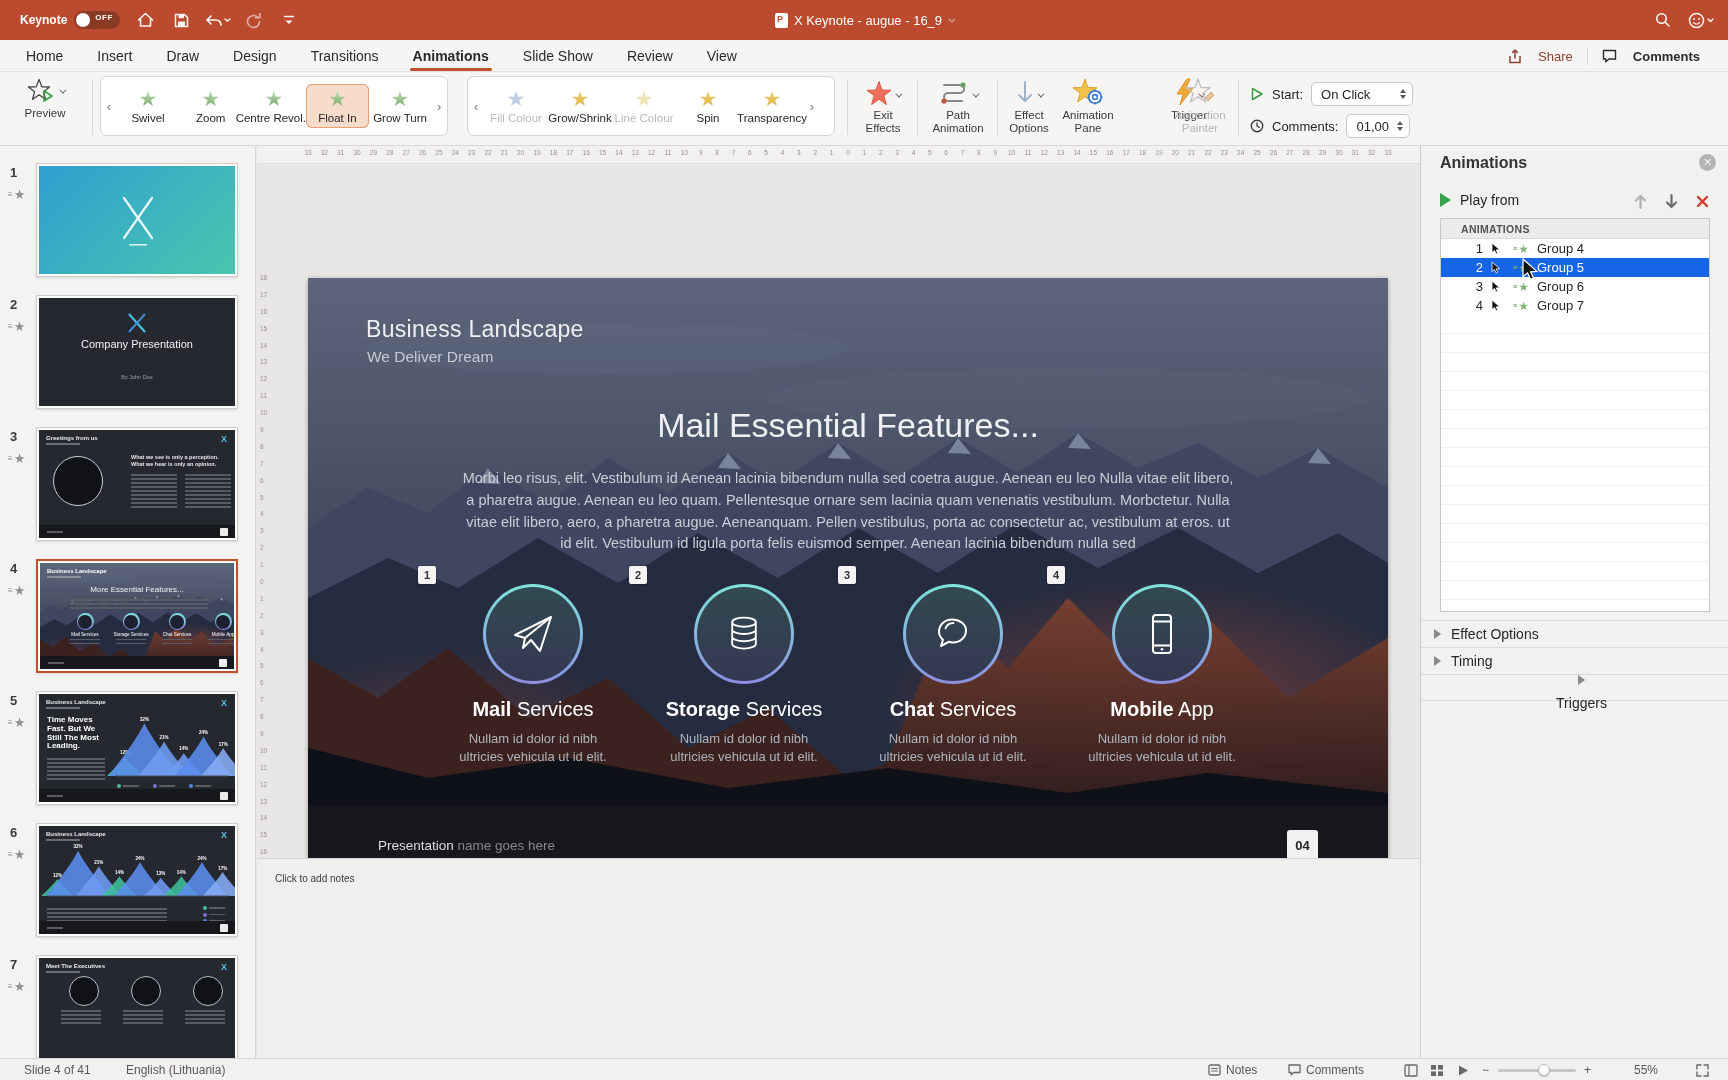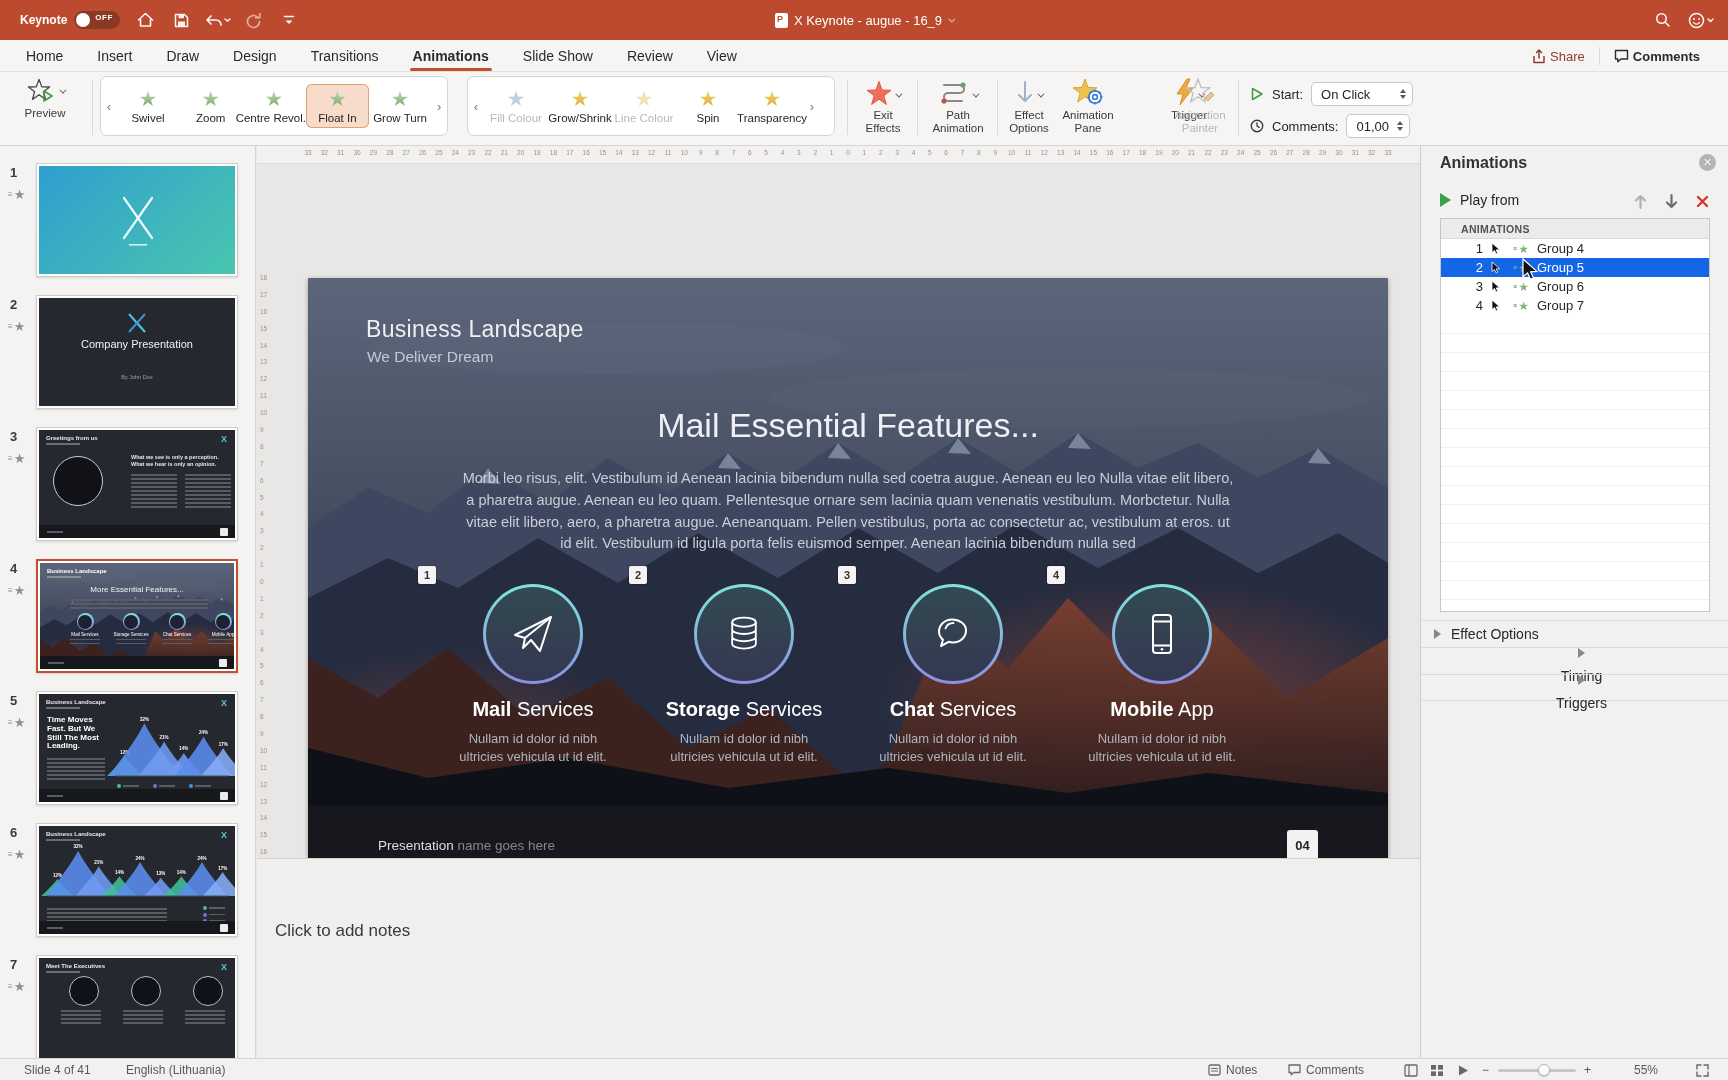--- a/index.html
+++ b/index.html
@@ -22,21 +22,21 @@
   .chev{display:inline-block;width:6px;height:6px;border-right:1.6px solid currentColor;border-bottom:1.6px solid currentColor;transform:rotate(45deg) translateY(-2px);}
   .chev-sm{width:5px;height:5px;}
 
   
   #menubar{position:absolute;left:0;top:40px;width:1728px;height:32px;background:#F6F5F4;border-bottom:1px solid #E2E0DE;display:flex;align-items:center;}
   .tabs{display:flex;align-items:center;gap:34px;padding-left:26px;height:100%;}
   .tab{font-size:14px;color:#2b2a29;cursor:default;position:relative;height:100%;display:flex;align-items:center;}
   .tab.active{font-weight:bold;}
   .tab.active::after{content:"";position:absolute;left:-3px;right:-3px;bottom:0;height:3px;background:#C0512F;border-radius:2px;}
   .mb-right{position:absolute;right:14px;top:0;height:32px;display:flex;align-items:center;gap:0;}
-  .mb-btn{display:flex;align-items:center;gap:4px;font-size:13px;color:#5b3a30;padding:0 14px;height:100%;}
+  .mb-btn{display:flex;align-items:center;gap:16px;font-size:13px;color:#5b3a30;padding:0 14px;height:100%;}
   .mb-div{width:1px;height:18px;background:#DCDAD8;}
 
   
   #ribbon{position:absolute;left:0;top:72px;width:1728px;height:74px;background:#F6F5F4;border-bottom:1px solid #D8D6D4;}
   .rb-sep{position:absolute;top:8px;bottom:10px;width:1px;background:#DCDAD8;}
   .rb-label{font-size:11.5px;color:#3b3a39;text-align:center;line-height:1.15;}
   .rb-label.dis{color:#B9B7B5;}
   .gal{position:absolute;top:4px;height:60px;background:#fff;border:1px solid #D6D4D2;border-radius:7px;display:flex;align-items:center;}
   .gal-arrow{width:16px;text-align:center;color:#7a7876;font-size:13px;cursor:default;}
   .gal-item{width:64px;display:flex;flex-direction:column;align-items:center;justify-content:center;gap:2px;padding:4px 0;border-radius:6px;cursor:default;}
@@ -91,21 +91,21 @@
   .f-circle{width:100px;height:100px;border-radius:50%;background:linear-gradient(180deg,#7FE4DA,#8C8EDF);display:flex;align-items:center;justify-content:center;margin-top:10px;}
   .f-circle-in{width:94px;height:94px;border-radius:50%;background:rgba(28,31,42,.78);display:flex;align-items:center;justify-content:center;}
   .f-label{margin-top:14px;font-size:20px;color:#fff;font-weight:300;white-space:nowrap;}
   .f-label b{font-weight:600;}
   .f-desc{margin-top:9px;width:170px;text-align:center;font-size:13px;line-height:1.4;font-weight:300;color:#AEB4BD;}
   #slide-footer{position:absolute;left:0;top:528px;width:1080px;height:80px;background:#17181D;}
   .sf-text{position:absolute;left:70px;top:32px;font-size:13.5px;color:#DDDEE1;}
   .sf-text span{color:#85878C;}
   .sf-page{position:absolute;right:70px;top:24px;width:31px;height:31px;background:#F2F2F2;border-radius:3px;display:flex;align-items:center;justify-content:center;font-size:13px;font-weight:bold;color:#242424;}
   #notes{position:absolute;left:257px;top:858px;width:1163px;height:200px;background:#F0EFEE;border-top:1px solid #D5D3D1;}
-  #notes-text{position:absolute;left:18px;top:14px;font-size:17px;color:#3b3a39;margin-top:48px;}
+  #notes-text{position:absolute;left:18px;top:14px;font-size:10px;color:#3b3a39;}
 
   
   #pane{position:absolute;left:1420px;top:146px;width:308px;height:912px;background:#F2F1F0;border-left:1px solid #D0CECC;}
   .p-title{position:absolute;left:19px;top:8px;font-size:16px;font-weight:bold;color:#333;}
   .p-close{position:absolute;right:12px;top:8px;width:17px;height:17px;border-radius:50%;background:#B6B4B2;color:#F2F1F0;font-size:11px;display:flex;align-items:center;justify-content:center;font-weight:bold;}
   .p-play{position:absolute;left:19px;top:46px;display:flex;align-items:center;gap:9px;font-size:14px;color:#262626;}
   .play-tri{width:0;height:0;border-top:7px solid transparent;border-bottom:7px solid transparent;border-left:11px solid #36A04A;}
   .p-tool{position:absolute;top:46px;width:18px;height:18px;display:flex;align-items:center;justify-content:center;}
   #plist{position:absolute;left:19px;top:72px;width:270px;height:394px;background:#fff;border:1px solid #C9C7C5;overflow:hidden;}
   #plist-lines{position:absolute;left:0;right:0;top:96px;bottom:0;background:repeating-linear-gradient(180deg,transparent 0 18px,#F1F0EF 18px 19px);}
@@ -1002,21 +1002,21 @@
             <span style="margin-left: 4px;">Group 7</span>
           </div>
         </div>
       <div id="plist-lines"></div>
     </div>
     <div id="pane-sections">
         <div class="p-sec" style="top: 474px;">
           <span class="sec-tri"></span>
           <span>Effect Options</span>
         </div>
-        <div class="p-sec" style="top: 501px; flex-direction: column;">
+        <div class="p-sec" style="top: 501px;">
           <span class="sec-tri"></span>
           <span>Timing</span>
         </div>
         <div class="p-sec" style="top: 528px; border-bottom: 1px solid rgb(220, 218, 216); flex-direction: column;">
           <span class="sec-tri"></span>
           <span>Triggers</span>
         </div>
       </div>
   </div>
 

